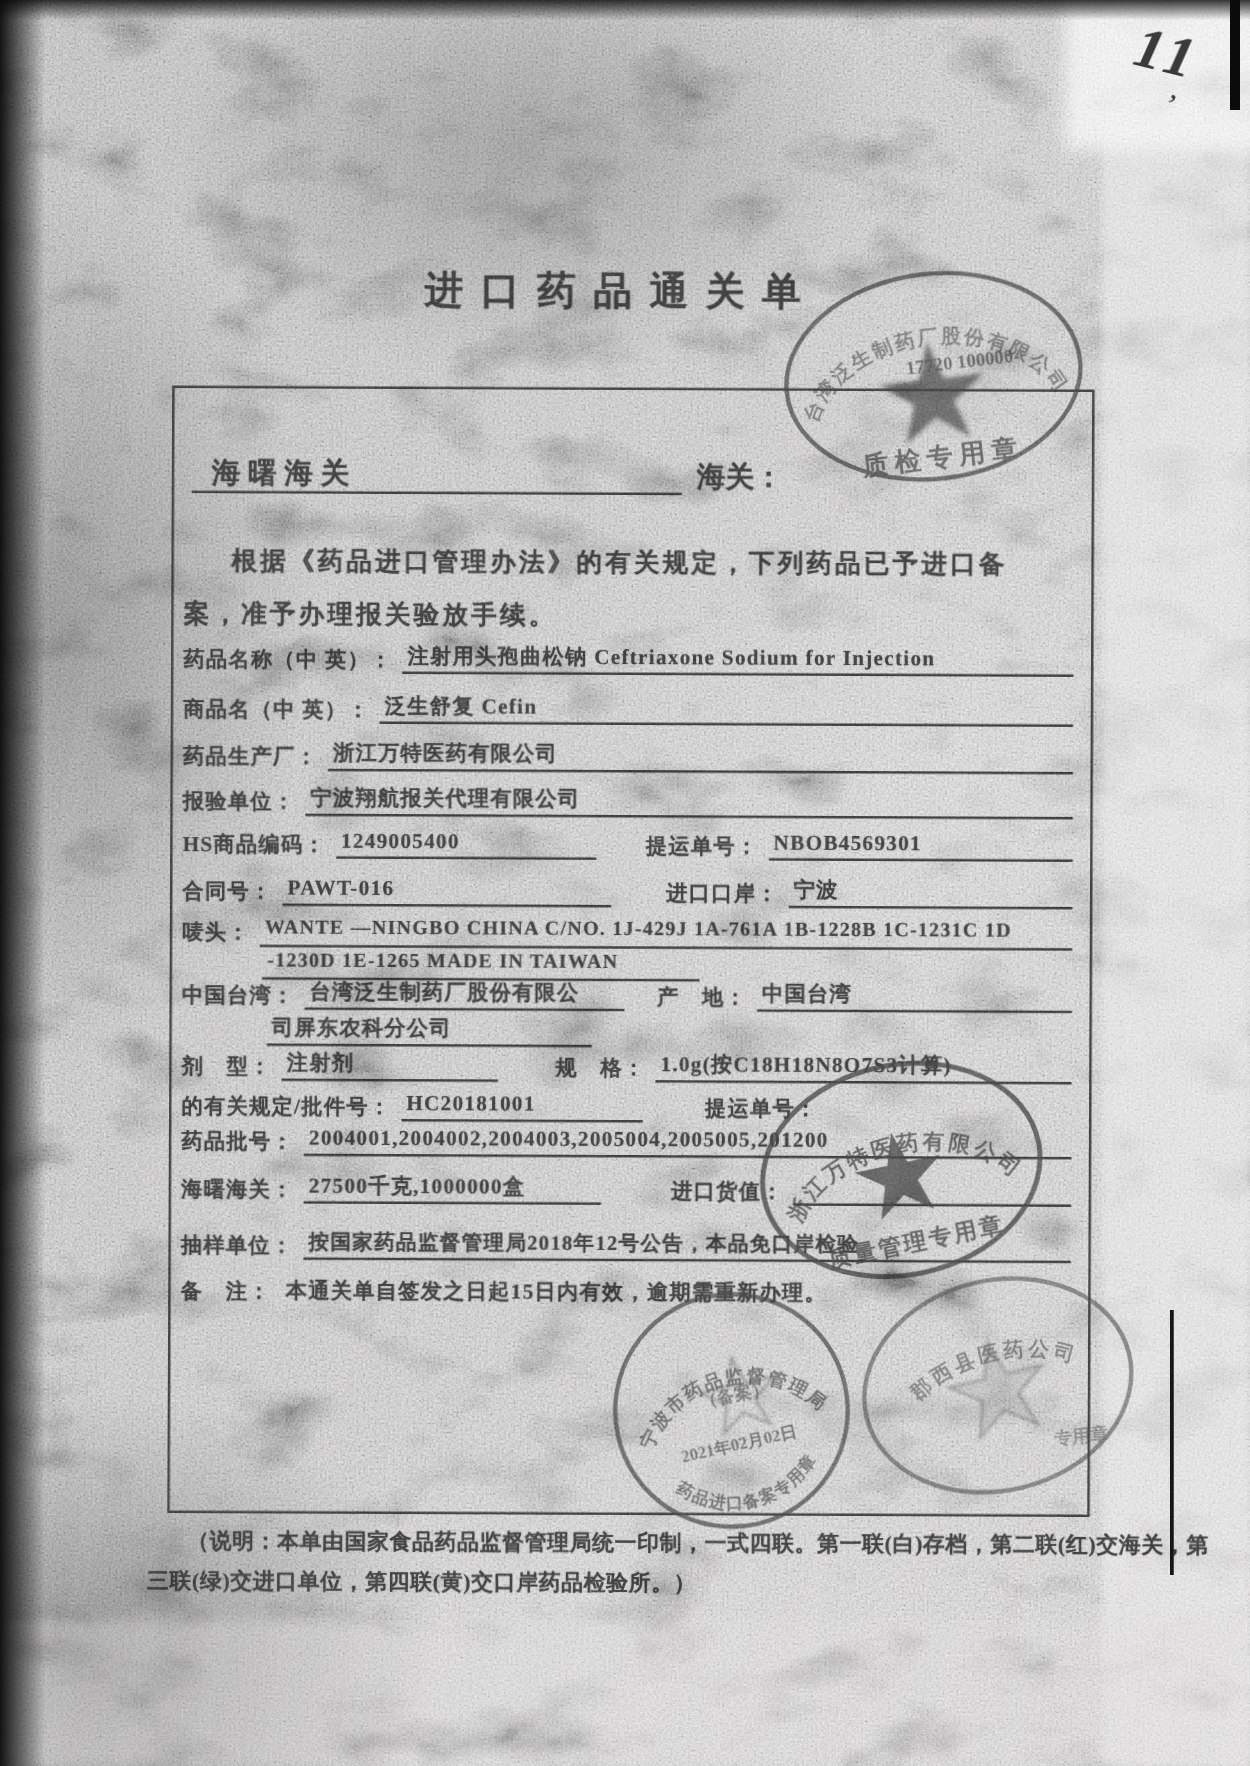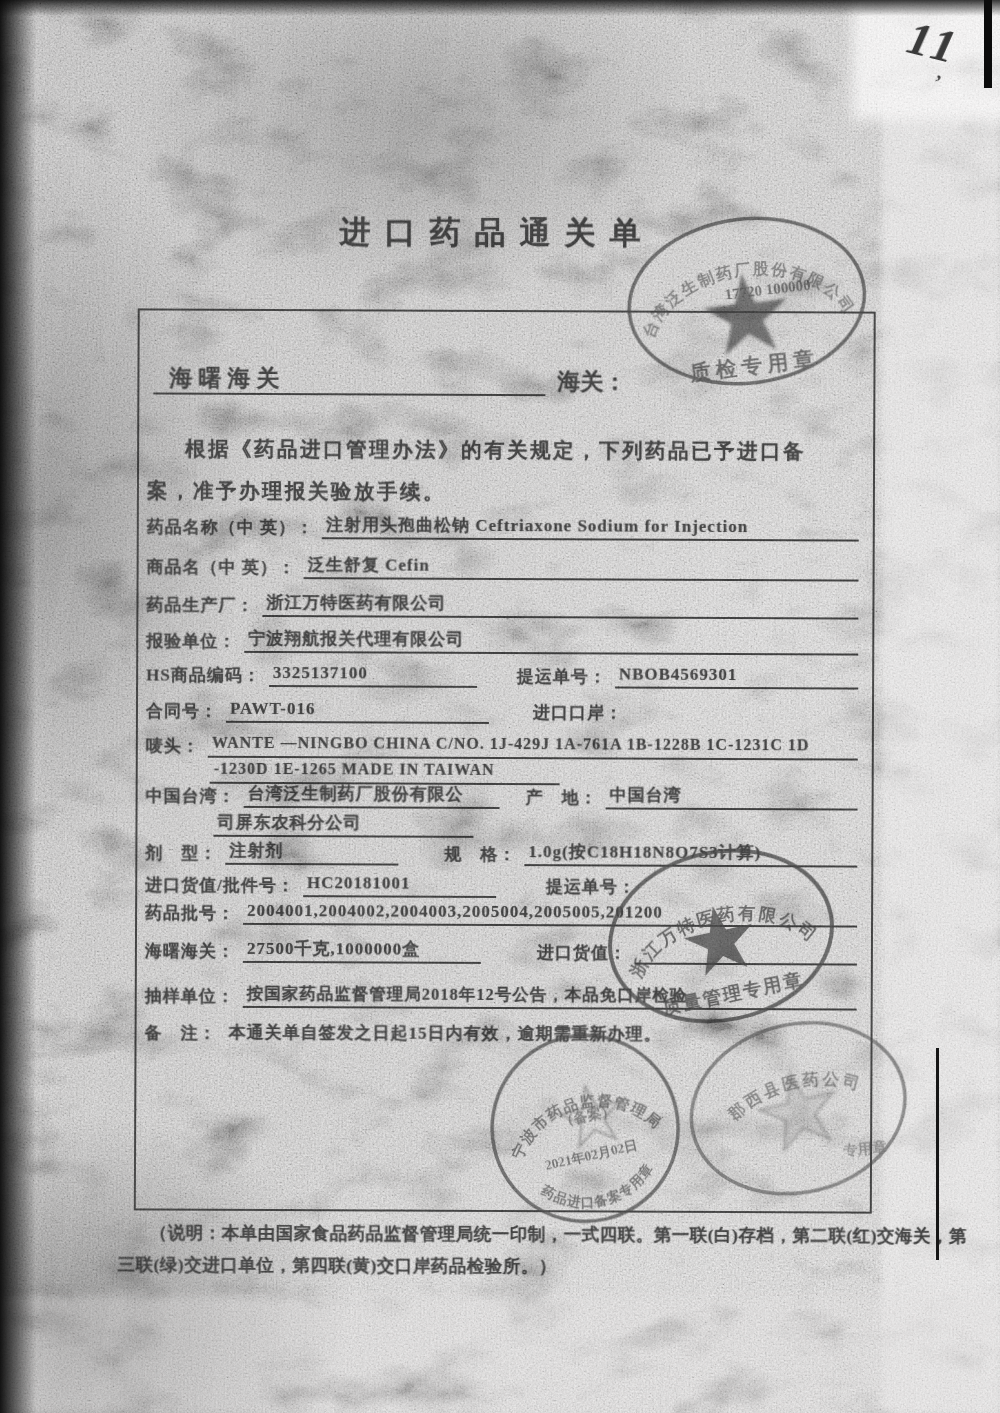--- a/index.html
+++ b/index.html
@@ -109,31 +109,32 @@
       <span class="val fill">浙江万特医药有限公司</span>
     </div>
 
     <div class="row" style="top:628px">
       <span class="lab">报验单位：</span>
       <span class="val fill">宁波翔航报关代理有限公司</span>
     </div>
 
     <div class="row" style="top:664px">
       <span class="lab">HS商品编码：</span>
-      <span class="val" style="width:200px">3325137100</span>
+      <span class="val" style="width:200px">1249005400</span>
       <span class="gap" style="width:40px"></span>
       <span class="lab">提运单号：</span>
       <span class="val fill">NBOB4569301</span>
     </div>
 
     <div class="row" style="top:700px">
       <span class="lab">合同号：</span>
       <span class="val" style="width:255px">PAWT-016</span>
       <span class="gap" style="width:44px"></span>
       <span class="lab">进口口岸：</span>
+      <span class="val fill">宁波</span>
     </div>
 
     <div class="row" style="top:735px">
       <span class="lab">唛头：</span>
       <span class="val fill" style="font-size:16px">WANTE —NINGBO CHINA C/NO. 1J-429J 1A-761A 1B-1228B 1C-1231C 1D</span>
     </div>
     <div class="row" style="top:761px;left:210px;right:auto;width:350px">
       <span class="val fill" style="font-size:16px">-1230D 1E-1265 MADE IN TAIWAN</span>
     </div>
 
@@ -150,21 +151,21 @@
 
     <div class="row" style="top:840px">
       <span class="lab">剂　型：</span>
       <span class="val" style="width:165px">注射剂</span>
       <span class="gap" style="width:46px"></span>
       <span class="lab">规　格：</span>
       <span class="val fill">1.0g(按C18H18N8O7S3计算)</span>
     </div>
 
     <div class="row" style="top:874px">
-      <span class="lab">进口货值/批件号：</span>
+      <span class="lab">的有关规定/批件号：</span>
       <span class="val" style="width:185px">HC20181001</span>
       <span class="gap" style="width:50px"></span>
       <span class="lab">提运单号：</span>
     </div>
 
     <div class="row" style="top:902px">
       <span class="lab">药品批号：</span>
       <span class="val fill">2004001,2004002,2004003,2005004,2005005,201200</span>
     </div>
 

